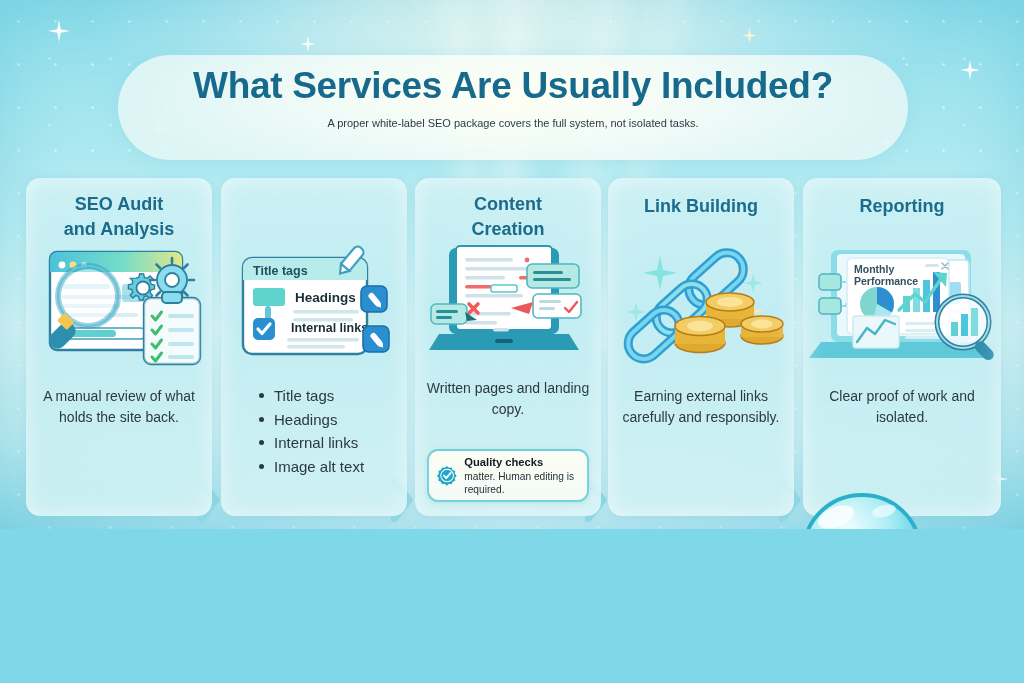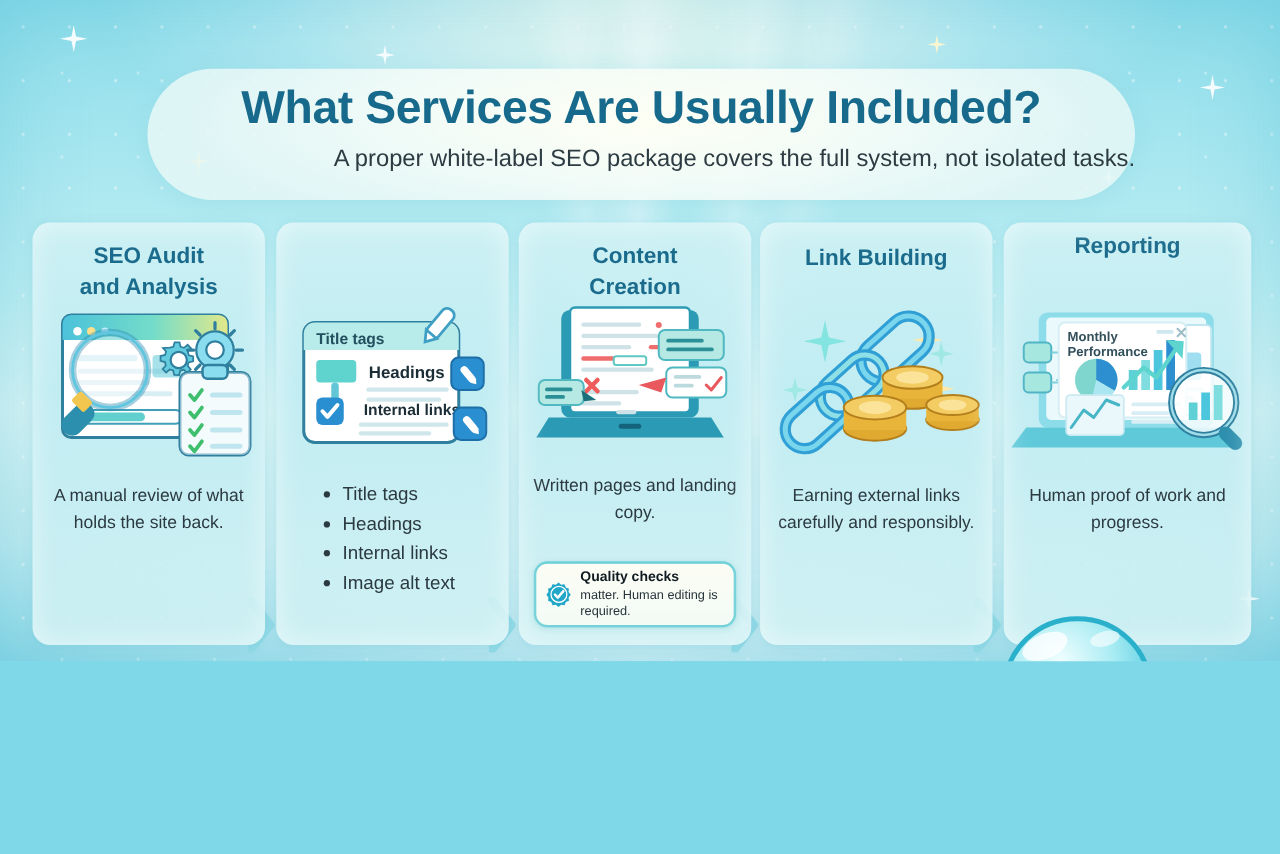--- a/index.html
+++ b/index.html
@@ -40,22 +40,22 @@
 
   
   .banner{position:absolute;left:118px;top:55px;width:790px;height:105px;
     background:
       radial-gradient(ellipse 48% 90% at 50% 40%, rgba(255,255,244,.97) 0%, rgba(244,252,248,.92) 55%, rgba(229,247,246,.88) 100%);
     border-radius:56px;
     box-shadow:0 2px 16px rgba(130,205,220,.30);}
   .banner-title{position:absolute;left:0;right:0;top:10px;text-align:center;
     font-size:37px;font-weight:bold;color:#176a8b;letter-spacing:-.3px;
     text-shadow:0 1px 0 rgba(255,255,255,.6);}
-  .banner-sub{position:absolute;left:0;right:0;top:62px;text-align:right;
-    font-size:19px;color:#2d3b42;}
+  .banner-sub{position:absolute;left:0;right:0;top:62px;text-align:center;
+    font-size:11px;color:#2d3b42;}
 
   
   .cards{position:absolute;left:0;top:178px;width:1024px;height:340px;padding-left:12px;}
   .card{position:absolute;top:0;width:186px;height:338px;border-radius:14px;
     background:linear-gradient(180deg, rgba(206,241,244,.92) 0%, rgba(190,236,242,.86) 40%, rgba(210,242,244,.86) 100%);
     box-shadow:0 1px 8px rgba(110,190,210,.25);
     overflow:hidden;}
   .card::after{content:"";position:absolute;inset:0;border-radius:14px;
     box-shadow:inset 0 0 22px rgba(255,255,255,.55);pointer-events:none;}
   .c1{left:26px;}  .c2{left:221px;} .c3{left:415px;} .c4{left:608px;} .c5{left:803px;width:198px;}
@@ -410,21 +410,21 @@
           <path d="M11 16.3l3.6 3.8 7-8.2" fill="none" stroke="#ffffff" stroke-width="3" stroke-linecap="round" stroke-linejoin="round"></path>
         </svg>
         <div class="callout-txt">
           <b>Quality checks</b><br>
           <span>matter. Human editing is required.</span>
         </div>
       </div>
     </div>
 
     <div class="card c5">
-      <div class="card-title" style="top:6px;">
+      <div class="card-title" style="top:16px;">
         <span>Reporting</span>
       </div>
       <div class="card-art">
         <svg width="198" height="130" viewBox="0 0 198 130">
 
           <rect x="28" y="10" width="140" height="92" rx="7" fill="#8ddcea"></rect>
           <rect x="34" y="14" width="128" height="82" rx="4" fill="#eaf9fb"></rect>
           <path d="M18 102h160l12 16H6z" fill="#5fc9da"></path>
 
           <rect x="126" y="20" width="40" height="72" rx="4" fill="#ffffff" stroke="#bfe6ef" stroke-width="1.6"></rect>
@@ -473,21 +473,21 @@
           <circle cx="160" cy="82" r="26" fill="none" stroke="#2f7f9e" stroke-width="5"></circle>
           <circle cx="160" cy="82" r="26" fill="none" stroke="#9fdcea" stroke-width="2"></circle>
           <g>
             <rect x="148" y="82" width="7" height="14" fill="#5fd0d6"></rect>
             <rect x="158" y="74" width="7" height="22" fill="#4cc6dd"></rect>
             <rect x="168" y="68" width="7" height="28" fill="#7fdde0"></rect>
           </g>
           <rect x="176" y="100" width="11" height="22" rx="5.5" fill="#2d8fae" transform="rotate(-45 181 111)"></rect>
         </svg>
       </div>
-      <div class="card-desc">Human proof of work and progress.</div>
+      <div class="card-desc">Clear proof of work and isolated.</div>
     </div>
 
   </div>
 
   <div class="footer">SEO works as a system. Skipping one part weakens the rest.</div>
 
   <div class="mascot" style="left:204px;top:558px;">
     <svg width="68" height="62" viewBox="0 0 68 62">
       <defs>
         <radialGradient id="m1" cx="40%" cy="32%" r="72%">

